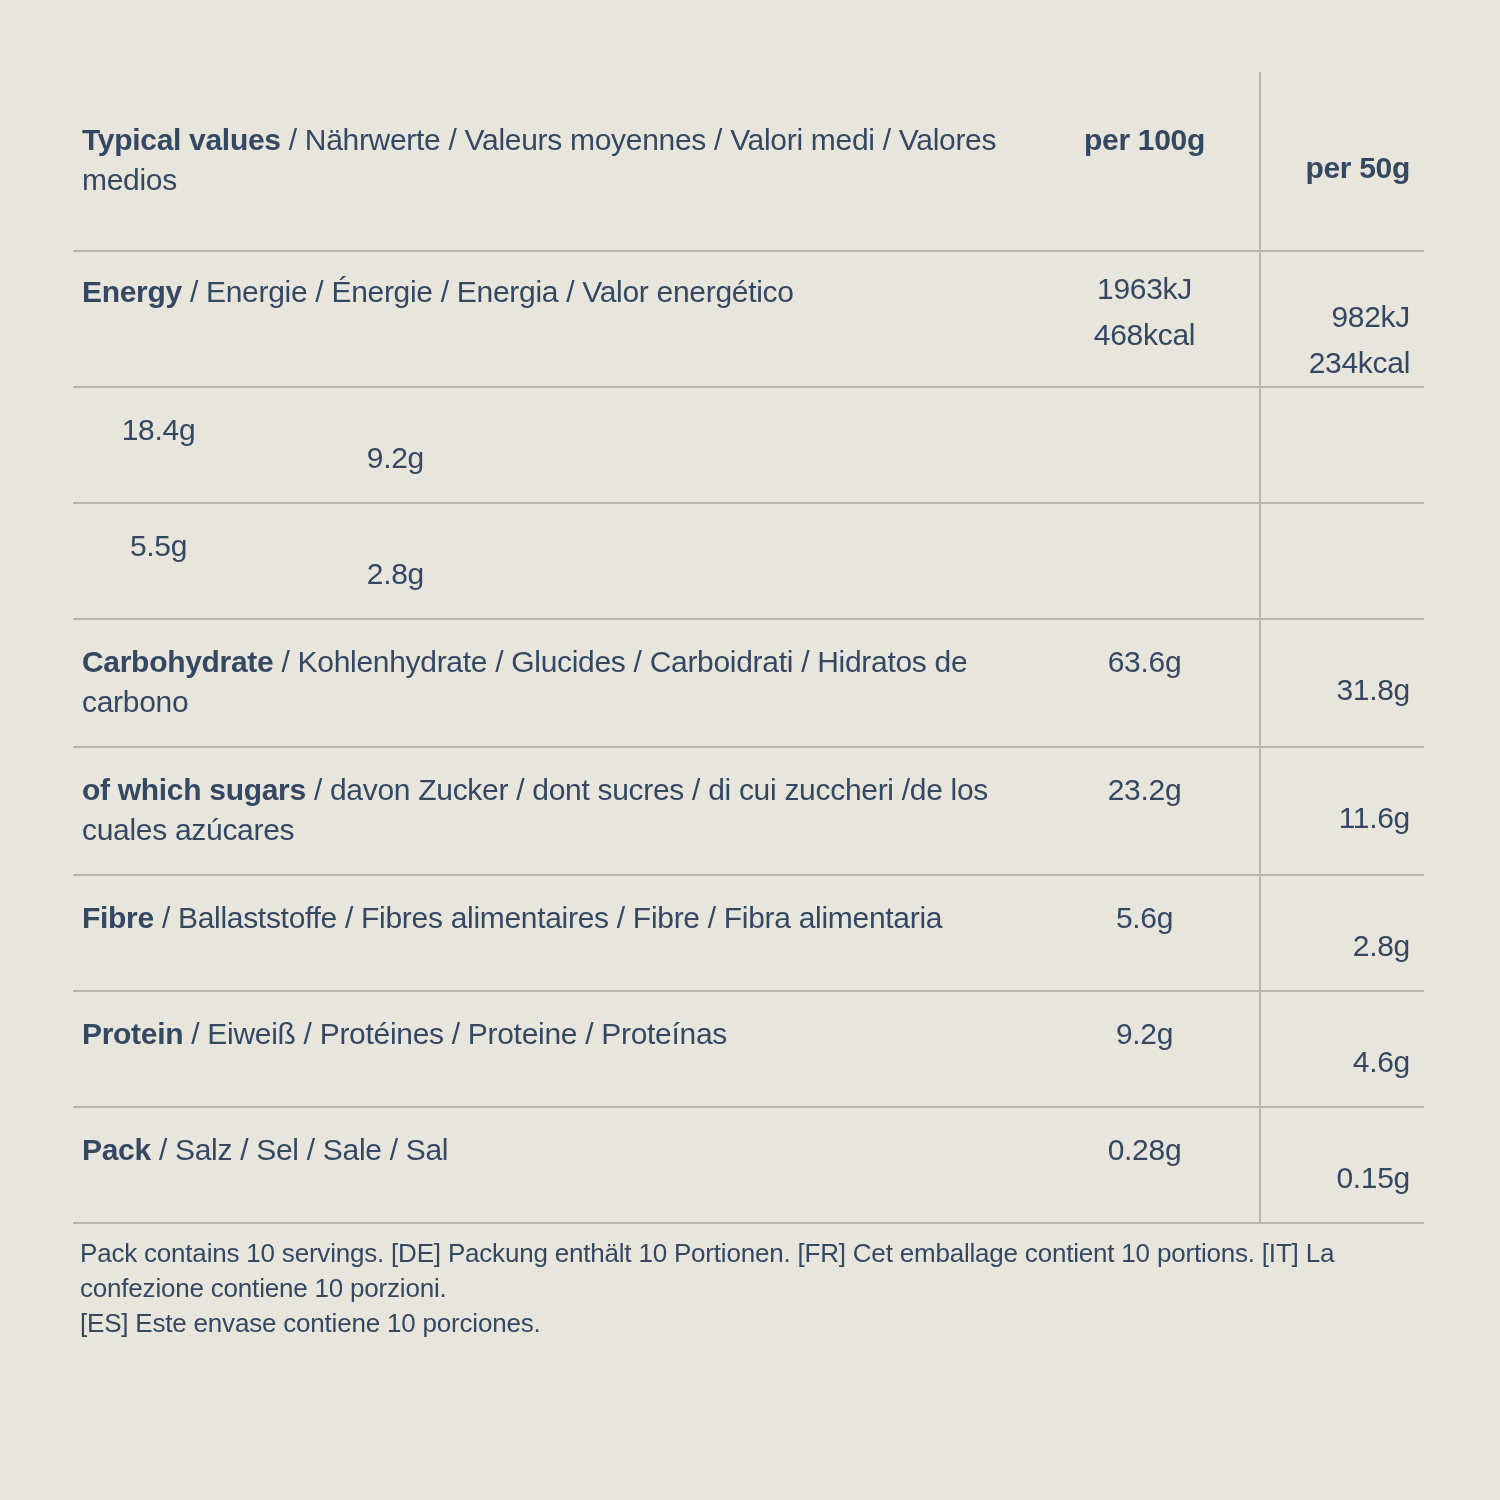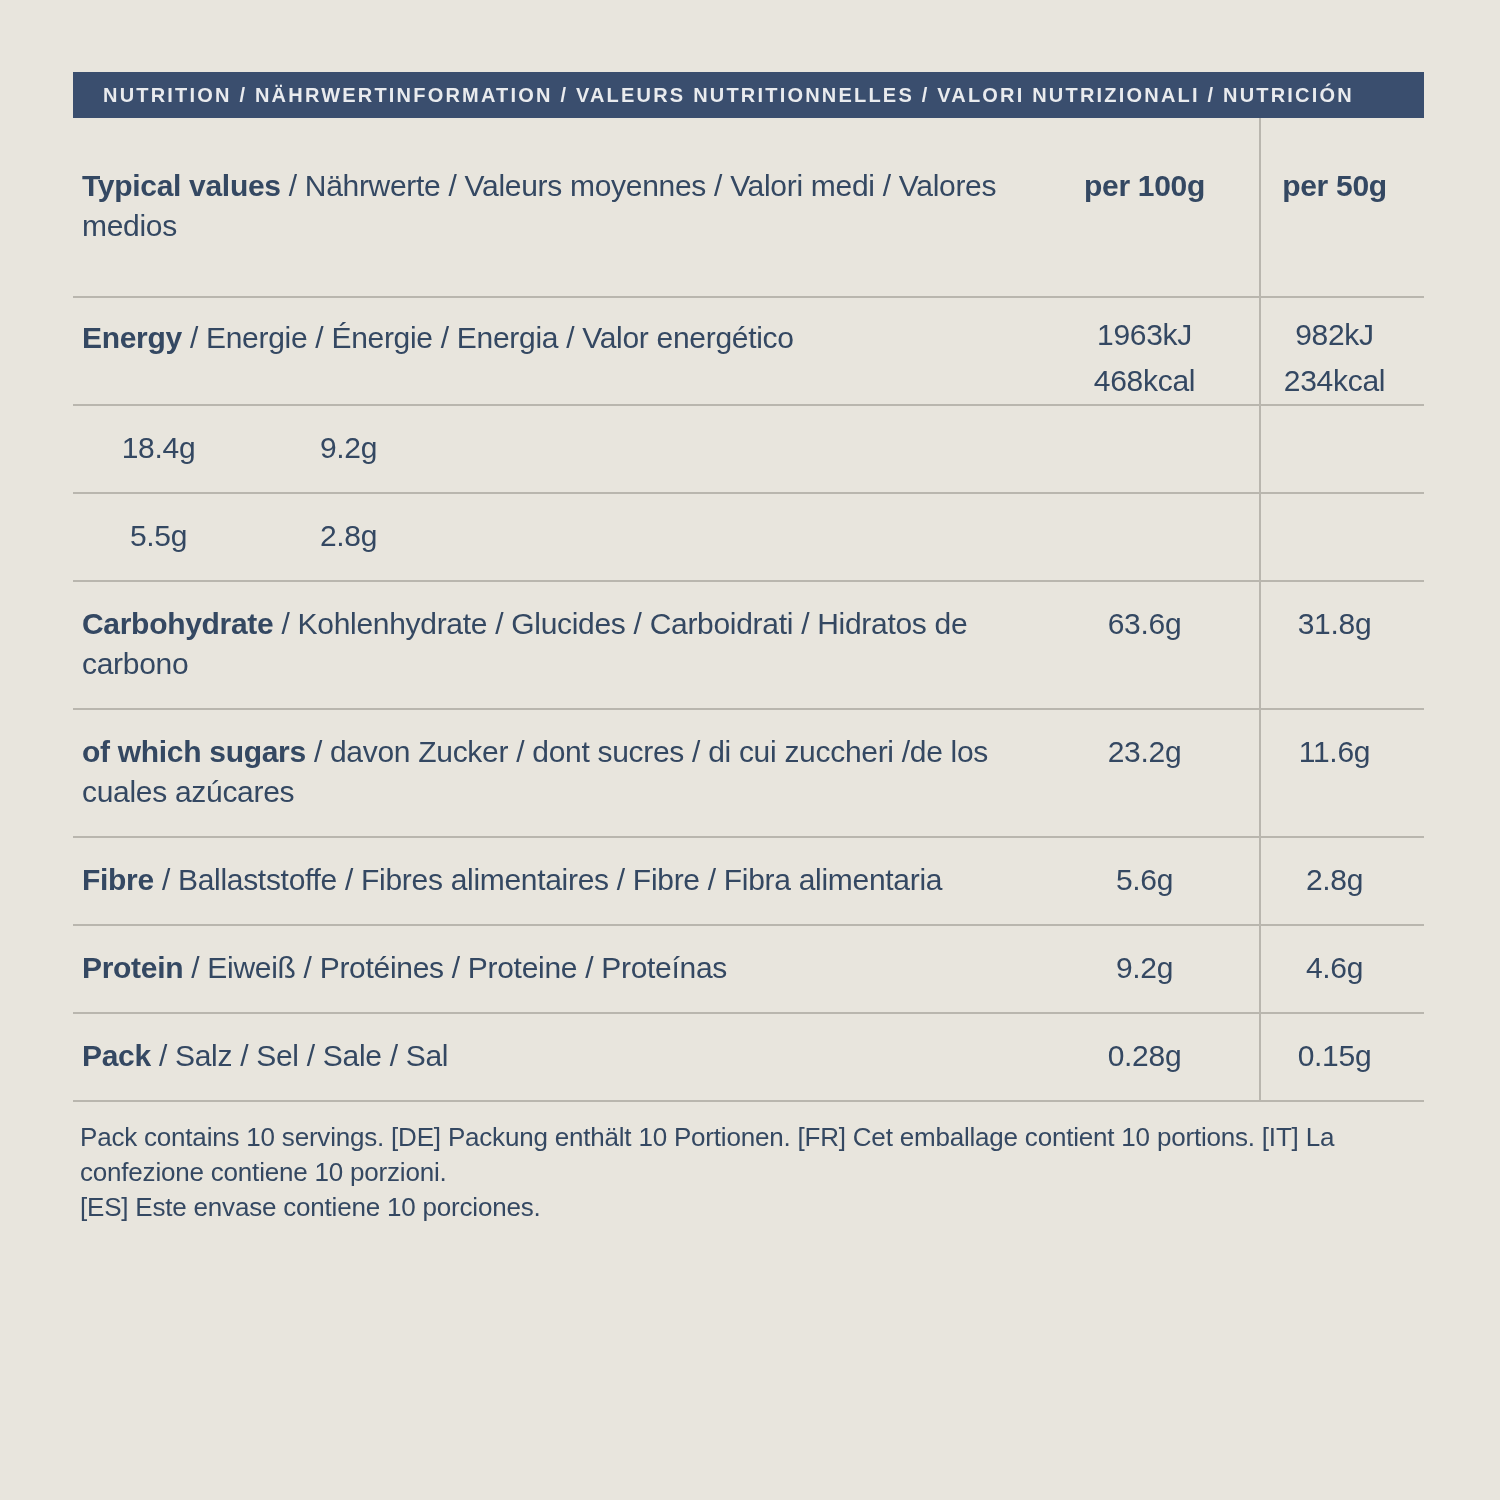--- a/index.html
+++ b/index.html
@@ -45,43 +45,41 @@
   .row .label{
     flex:1 1 auto;
     padding-left:9px;padding-right:34px;
   }
   .row .b{font-weight:700;}
   .row .v100{
     flex:0 0 200px;width:200px;text-align:center;padding-right:29px;
     white-space:pre-line;
   }
   .row .v50{
-    flex:0 0 165px;width:165px;text-align:center;padding-right:14px;
+    flex:0 0 165px;width:165px;text-align:right;padding-right:14px;
     white-space:pre-line;
+    margin-top:28px;
   }
   .row-typical{padding:48px 0 50px 0;}
   .row-typical .v100,.row-typical .v50{font-weight:700;}
   .row-energy{padding:14px 0 0 0;}
   .row-energy .label{padding-top:6px;}
   .row-energy .v100,.row-energy .v50{line-height:46px;}
   .footer{
-    margin-top:18px;
+    margin-top:12px;
     padding-left:7px;
     font-size:26px;line-height:35px;letter-spacing:-0.2px;
   }
 </style>
 </head>
 <body>
 
 <div class="canvas">
   <div class="sheet">
 
-    <div class="header-bar">
-      <span>NUTRITION / NÄHRWERTINFORMATION / VALEURS NUTRITIONNELLES / VALORI NUTRIZIONALI / NUTRICIÓN</span>
-    </div>
 
     <div class="table">
       <div class="col-divider"></div>
 
       <div class="row row-typical">
         <div class="label"><span class="b">Typical values</span><span> / Nährwerte / Valeurs moyennes / Valori medi / Valores medios</span></div>
         <div class="v100">per 100g</div>
         <div class="v50">per 50g</div>
       </div>
 

